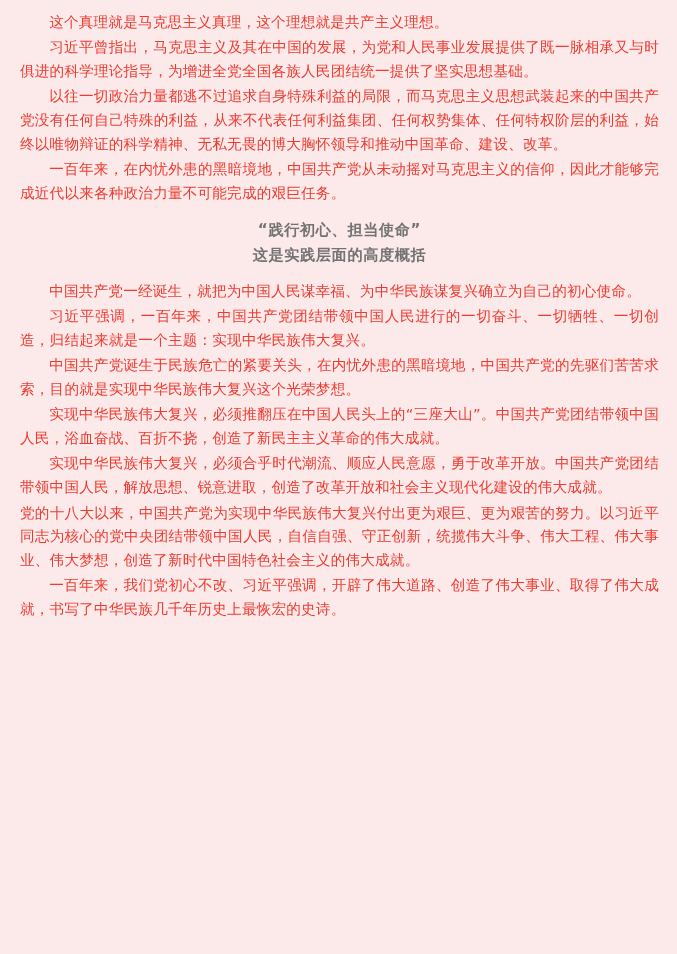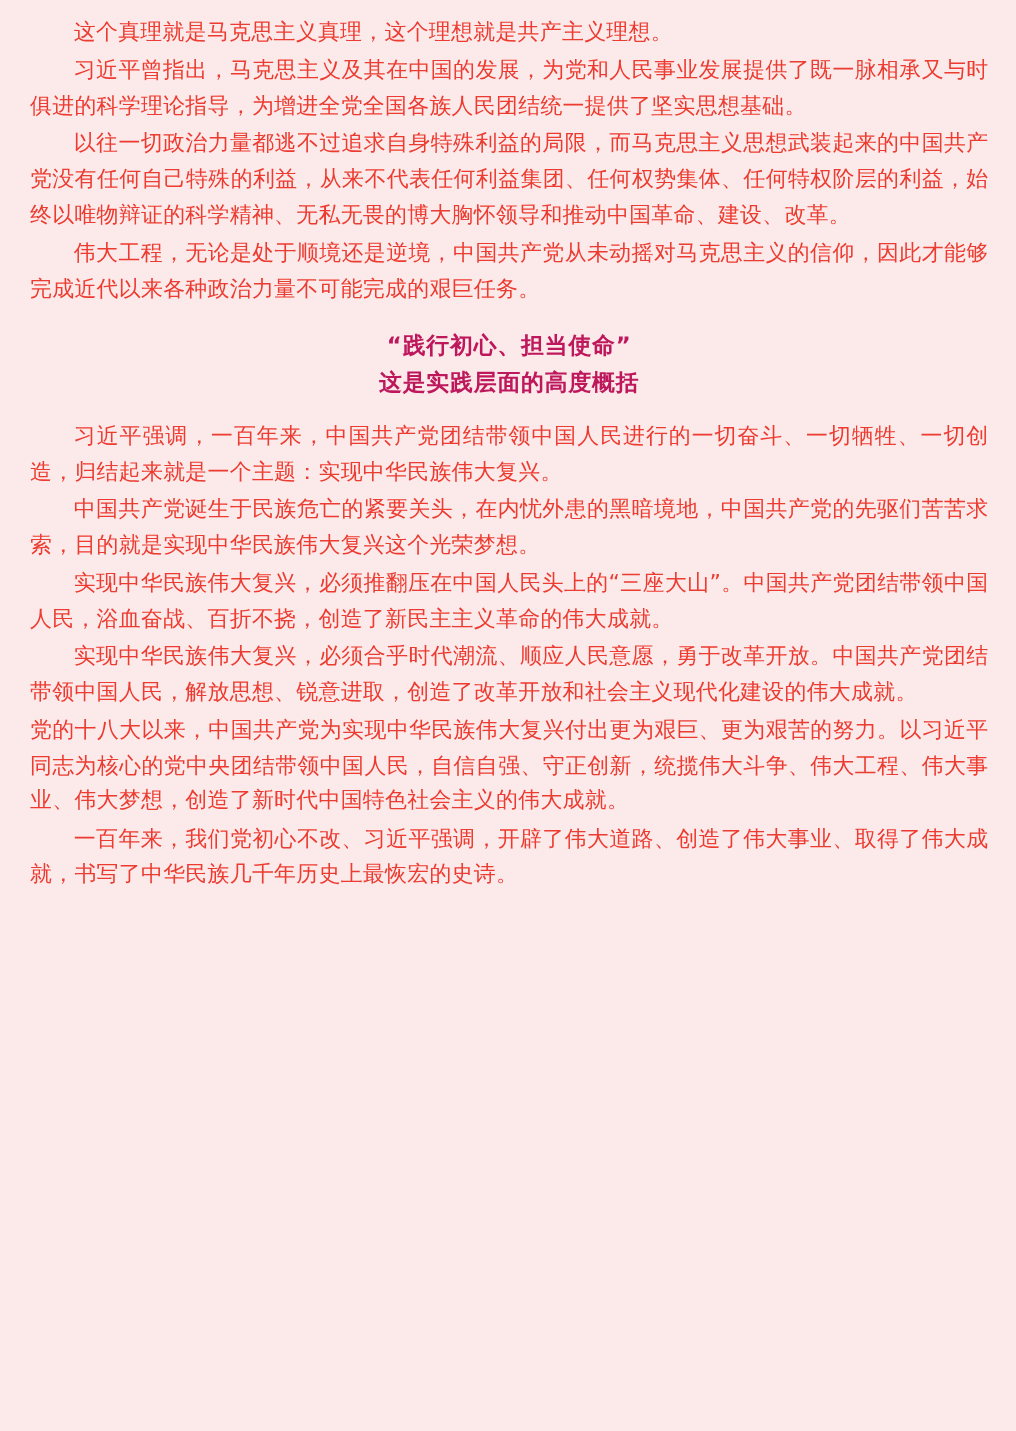--- a/index.html
+++ b/index.html
@@ -34,44 +34,45 @@
     text-indent: 2em;
   }
   p.noindent {
     text-indent: 0;
   }
   .heading-block {
     margin: 14px 0 12px 0;
     text-align: center;
     font-weight: bold;
     line-height: 1.6;
-    color: #be185d;
+    color: #737373;
   }
   .heading-block .line {
     display: block;
     font-size: 15.2px;
     letter-spacing: 0.6px;
   }
 </style>
 </head>
 <body>
 
 <div class="page">
   <div class="doc">
 
     <p>这个真理就是马克思主义真理，这个理想就是共产主义理想。</p>
     <p>习近平曾指出，马克思主义及其在中国的发展，为党和人民事业发展提供了既一脉相承又与时俱进的科学理论指导，为增进全党全国各族人民团结统一提供了坚实思想基础。</p>
     <p>以往一切政治力量都逃不过追求自身特殊利益的局限，而马克思主义思想武装起来的中国共产党没有任何自己特殊的利益，从来不代表任何利益集团、任何权势集体、任何特权阶层的利益，始终以唯物辩证的科学精神、无私无畏的博大胸怀领导和推动中国革命、建设、改革。</p>
-    <p>伟大工程，无论是处于顺境还是逆境，中国共产党从未动摇对马克思主义的信仰，因此才能够完成近代以来各种政治力量不可能完成的艰巨任务。</p>
+    <p>一百年来，在内忧外患的黑暗境地，中国共产党从未动摇对马克思主义的信仰，因此才能够完成近代以来各种政治力量不可能完成的艰巨任务。</p>
 
     <div class="heading-block">
       <span class="line">“践行初心、担当使命”</span>
       <span class="line">这是实践层面的高度概括</span>
     </div>
 
+    <p>中国共产党一经诞生，就把为中国人民谋幸福、为中华民族谋复兴确立为自己的初心使命。</p>
     <p>习近平强调，一百年来，中国共产党团结带领中国人民进行的一切奋斗、一切牺牲、一切创造，归结起来就是一个主题：实现中华民族伟大复兴。</p>
     <p>中国共产党诞生于民族危亡的紧要关头，在内忧外患的黑暗境地，中国共产党的先驱们苦苦求索，目的就是实现中华民族伟大复兴这个光荣梦想。</p>
     <p>实现中华民族伟大复兴，必须推翻压在中国人民头上的“三座大山”。中国共产党团结带领中国人民，浴血奋战、百折不挠，创造了新民主主义革命的伟大成就。</p>
     <p>实现中华民族伟大复兴，必须合乎时代潮流、顺应人民意愿，勇于改革开放。中国共产党团结带领中国人民，解放思想、锐意进取，创造了改革开放和社会主义现代化建设的伟大成就。</p>
 
     <p class="noindent">党的十八大以来，中国共产党为实现中华民族伟大复兴付出更为艰巨、更为艰苦的努力。以习近平同志为核心的党中央团结带领中国人民，自信自强、守正创新，统揽伟大斗争、伟大工程、伟大事业、伟大梦想，创造了新时代中国特色社会主义的伟大成就。</p>
     <p>一百年来，我们党初心不改、习近平强调，开辟了伟大道路、创造了伟大事业、取得了伟大成就，书写了中华民族几千年历史上最恢宏的史诗。</p>
 
   </div>
 </div>

